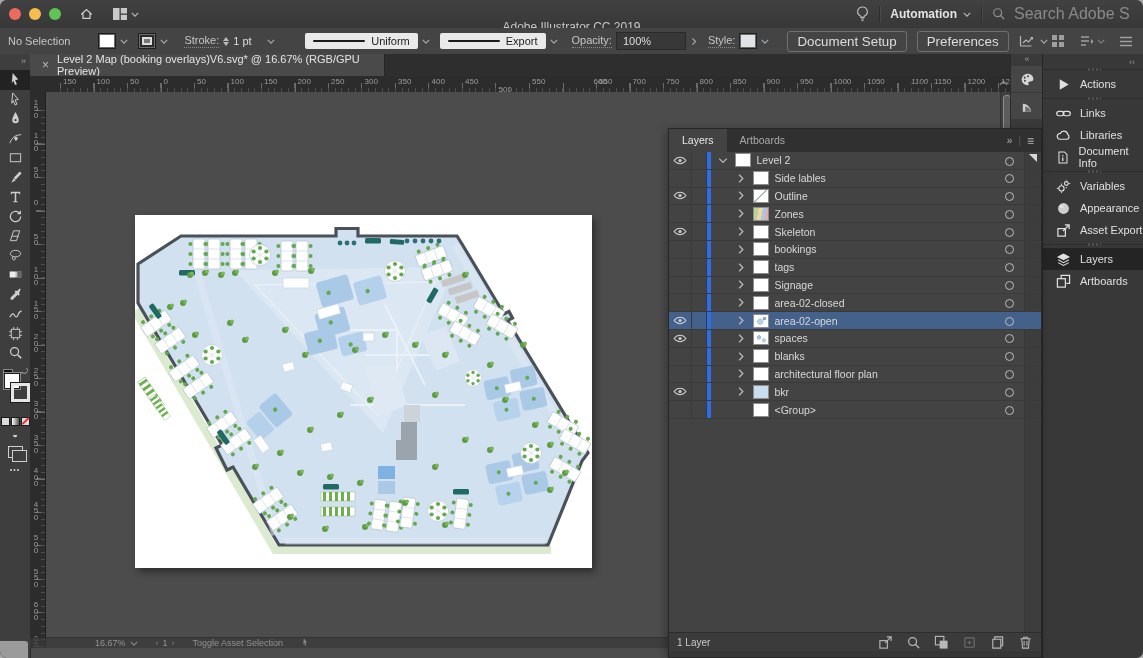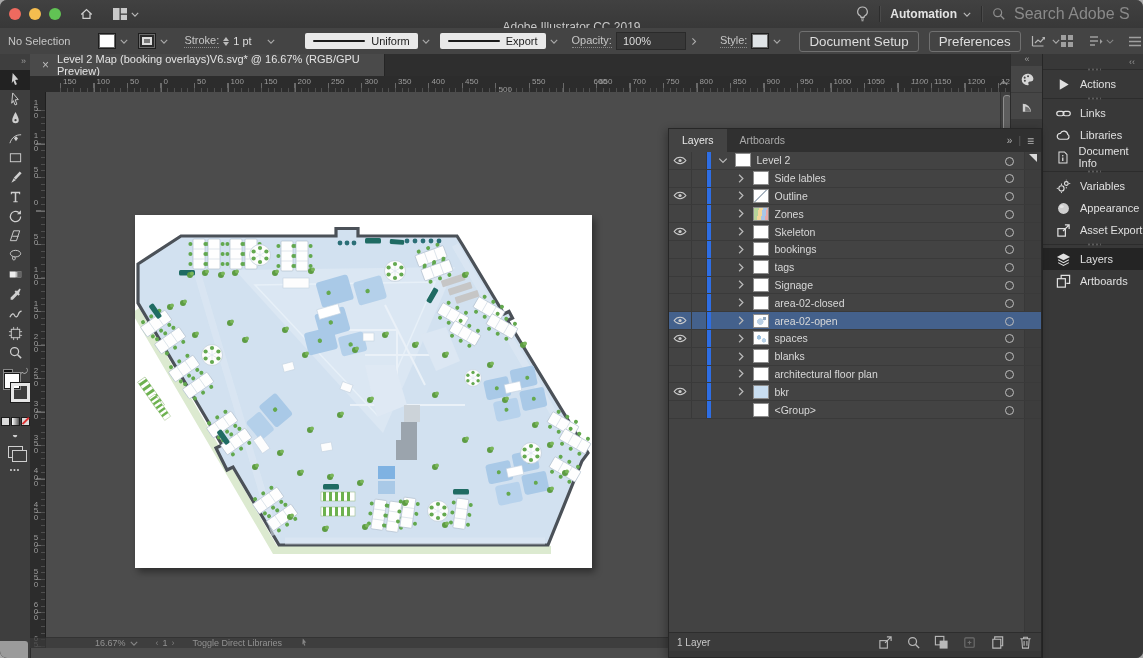--- a/index.html
+++ b/index.html
@@ -231,21 +231,21 @@
           <path d="M1 1l4 4 4-4" fill="none" stroke="#aaa" stroke-width="1.4"></path>
         </svg>
     </span>
     <span class="cb" style="margin-left:14px">
       <span class="dotted">Opacity:</span>
       <span class="field">100%</span>
       <svg class="chev" style="transform:rotate(-90deg)" viewBox="0 0 10 6">
           <path d="M1 1l4 4 4-4" fill="none" stroke="#aaa" stroke-width="1.4"></path>
         </svg>
     </span>
-    <span class="cb" style="margin-left:22px">
+    <span class="cb" style="margin-left:10px">
       <span class="dotted">Style:</span>
       <span class="swatch styleS"></span>
       <svg class="chev" viewBox="0 0 10 6">
           <path d="M1 1l4 4 4-4" fill="none" stroke="#aaa" stroke-width="1.4"></path>
         </svg>
     </span>
     <span class="cb" style="margin-left:18px">
         <button class="obtn">Document Setup</button>
       </span>
     <span class="cb">
@@ -740,21 +740,21 @@
           <span>16.67%</span>
           <svg class="chev" width="7" viewBox="0 0 10 6">
               <path d="M1 1l4 4 4-4" fill="none" stroke="#999" stroke-width="1.4"></path>
             </svg>
         </span>
         <span>
           <span style="color:#8f8f8f">‹</span>
           <span>1</span>
           <span style="color:#8f8f8f">›</span>
         </span>
-        <span>Toggle Direct Libraries</span>
+        <span>Toggle Asset Selection</span>
         <svg width="9" height="9" viewBox="0 0 16 16">
             <path d="M5 1l6 7-3.4.4L9.5 13l-2 .8-1.8-4.6L4 12z" fill="#9a9a9a"></path>
           </svg>
       </div>
     </div>
   </div>
 
   <div class="minidock">
     <div class="coll">«</div>
     <div>

